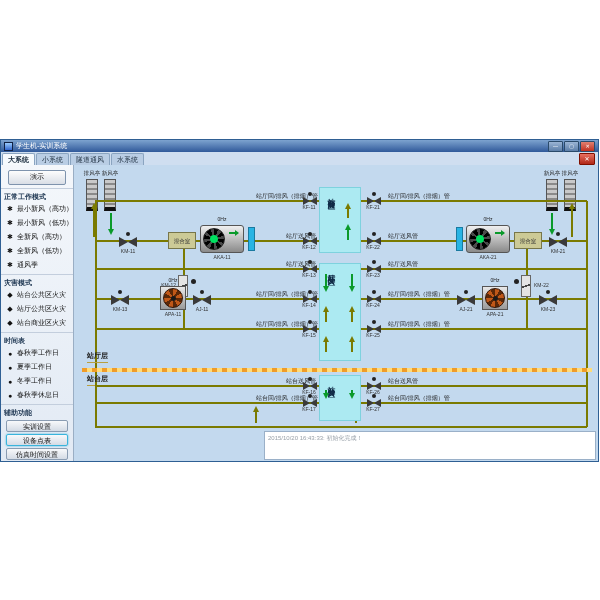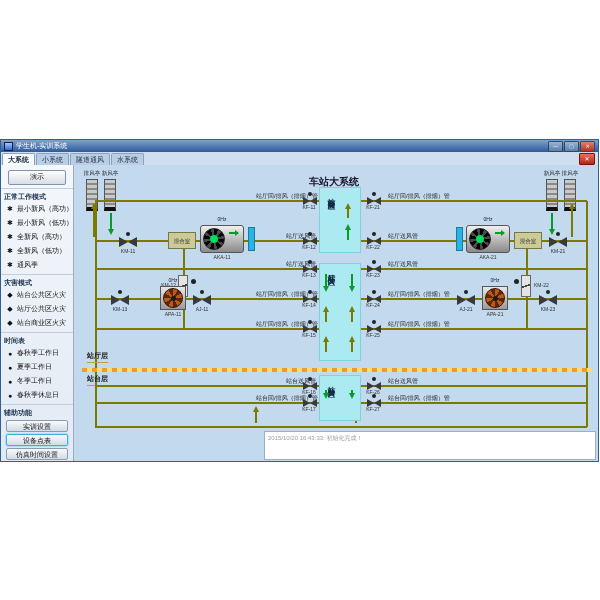--- a/index.html
+++ b/index.html
@@ -145,21 +145,20 @@
 
         <div class="sb-head">辅助功能</div>
         <div class="aux-btn">实训设置</div>
         <div class="aux-btn hl">设备点表</div>
         <div class="aux-btn">仿真时间设置</div>
         <div class="sb-item"></div>
       </div>
 
       <div class="canvas">
 
-        <div class="dtitle" style="left:180px;top:10px;width:160px;">车站大系统</div>
 
         <div class="pav" style="left:8px;top:5px;">排风亭</div>
         <div class="pav" style="left:26px;top:5px;">新风亭</div>
         <div class="shaft" style="left:12px;top:14px;"></div>
         <div class="shaft" style="left:30px;top:14px;"></div>
 
         <div class="pav" style="left:468px;top:5px;">新风亭</div>
         <div class="pav" style="left:486px;top:5px;">排风亭</div>
         <div class="shaft" style="left:472px;top:14px;"></div>
         <div class="shaft" style="left:490px;top:14px;"></div>

